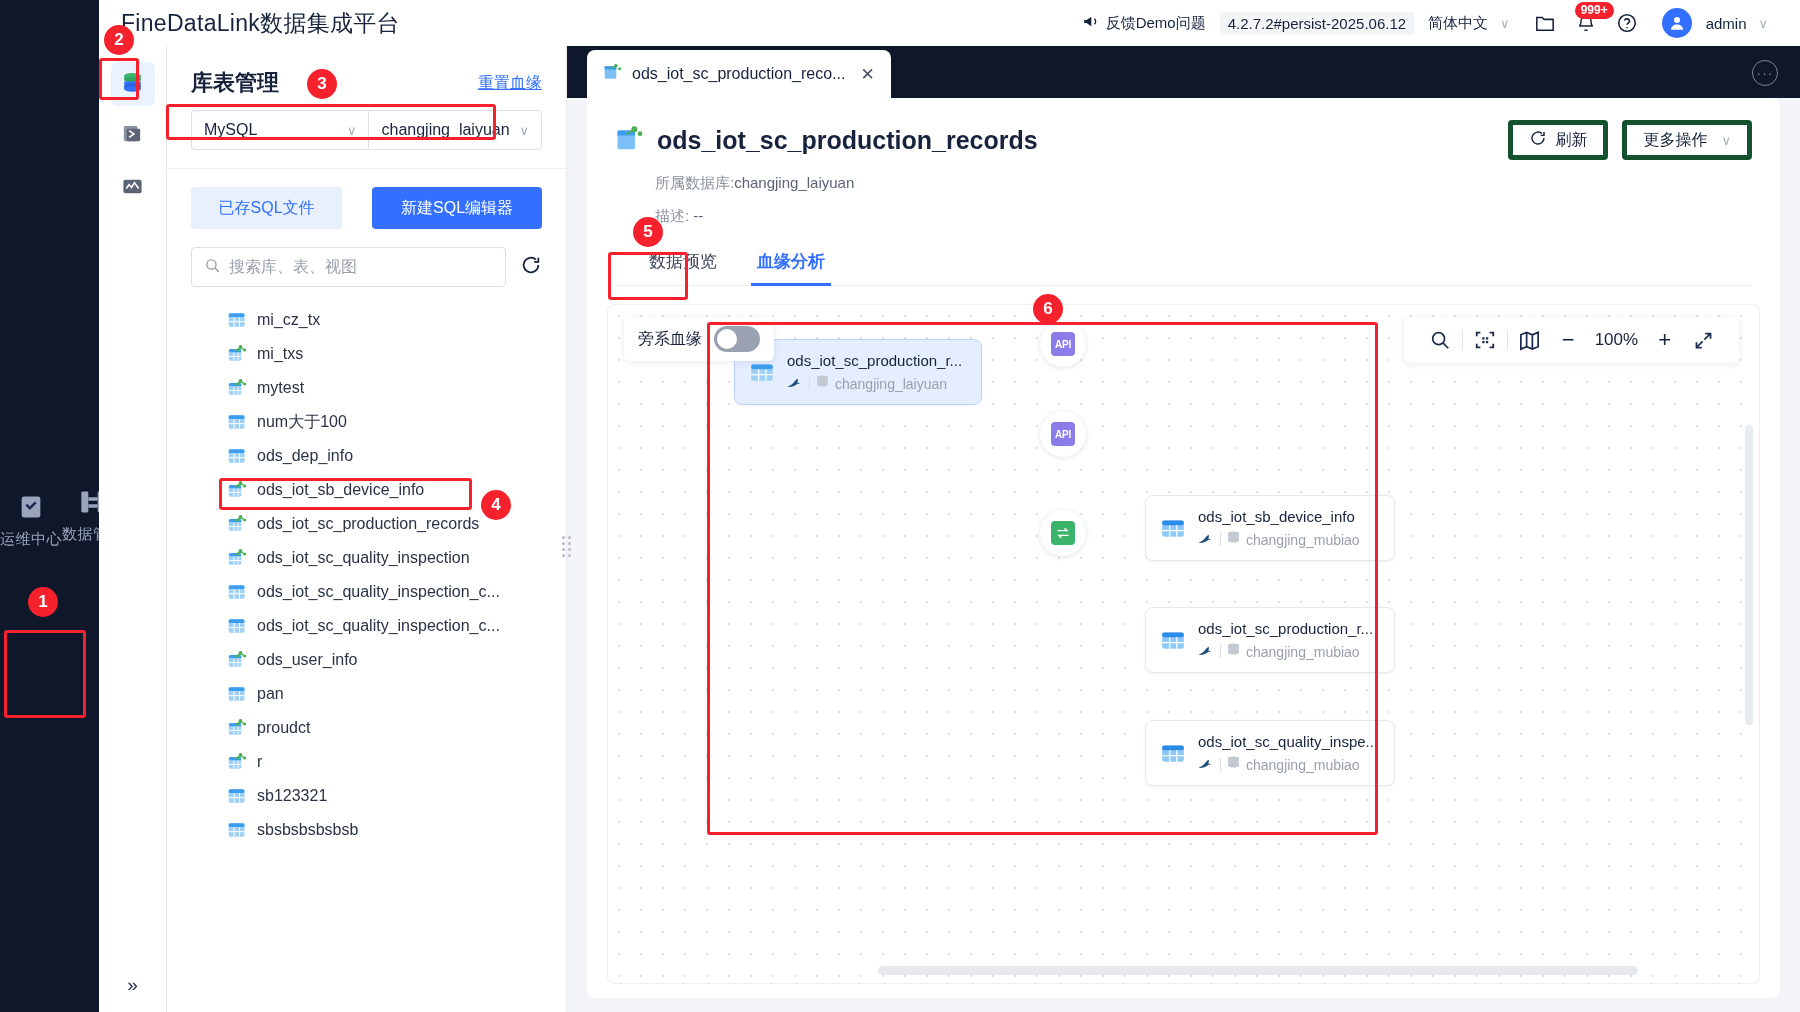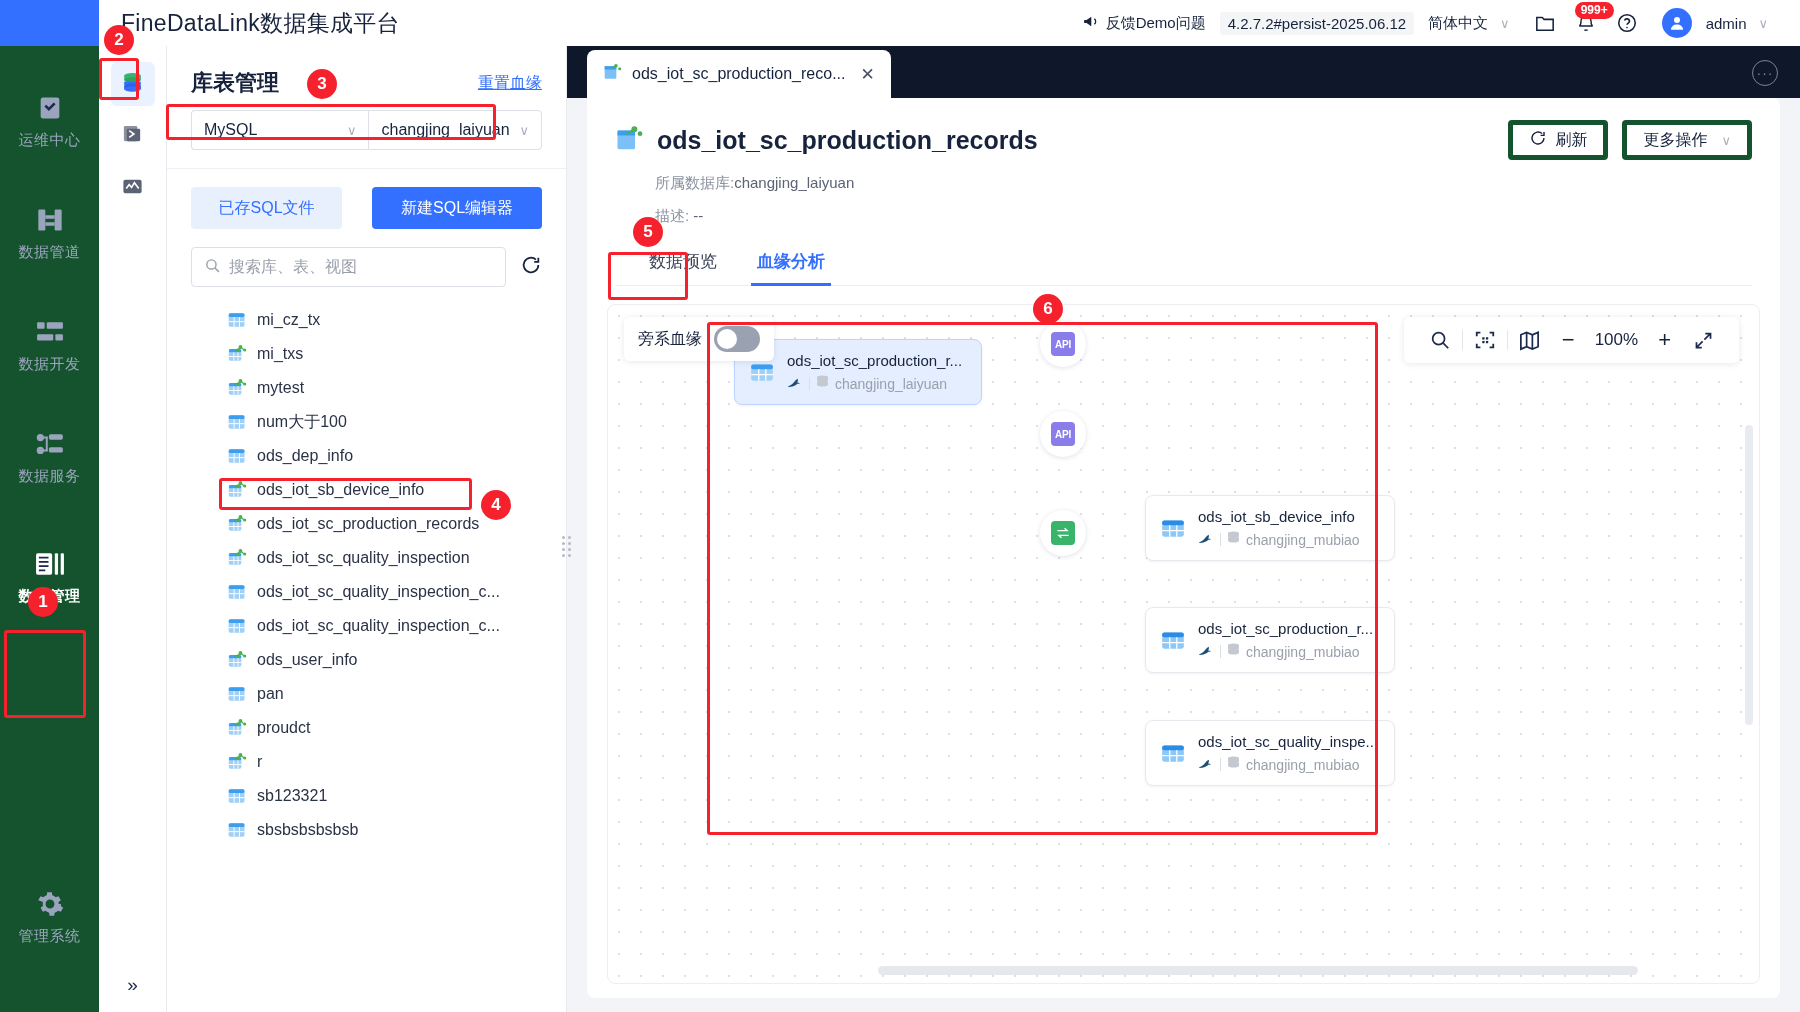--- a/index.html
+++ b/index.html
@@ -5,22 +5,22 @@
   * { box-sizing: border-box; margin: 0; padding: 0; }
   html, body {
     width: 1800px; height: 1012px;
     font-family: "Liberation Sans", "DejaVu Sans", sans-serif;
     background: #ffffff; overflow: hidden;
   }
   #app { position: relative; width: 1800px; height: 1012px; display: flex; }
 
   
   .nav-rail {
-    width: 99px; height: 1012px; background: #14532d;
-    display: flex; flex-direction: column; align-items: center;
+    width: 99px; height: 1012px; background: #0f172a;
+    display: flex; align-items: center;
     flex-shrink: 0; position: relative;
   }
   .nav-rail-top { width: 99px; height: 46px; background: #3370ff; }
   .nav-item {
     width: 99px; height: 94px; display: flex; flex-direction: column;
     align-items: center; justify-content: center; gap: 8px;
     color: #9aa5bd; cursor: pointer;
   }
   .nav-item.selected { color: #ffffff; }
   .nav-item .nav-ico { width: 30px; height: 30px; display:flex; align-items:center; justify-content:center; }

